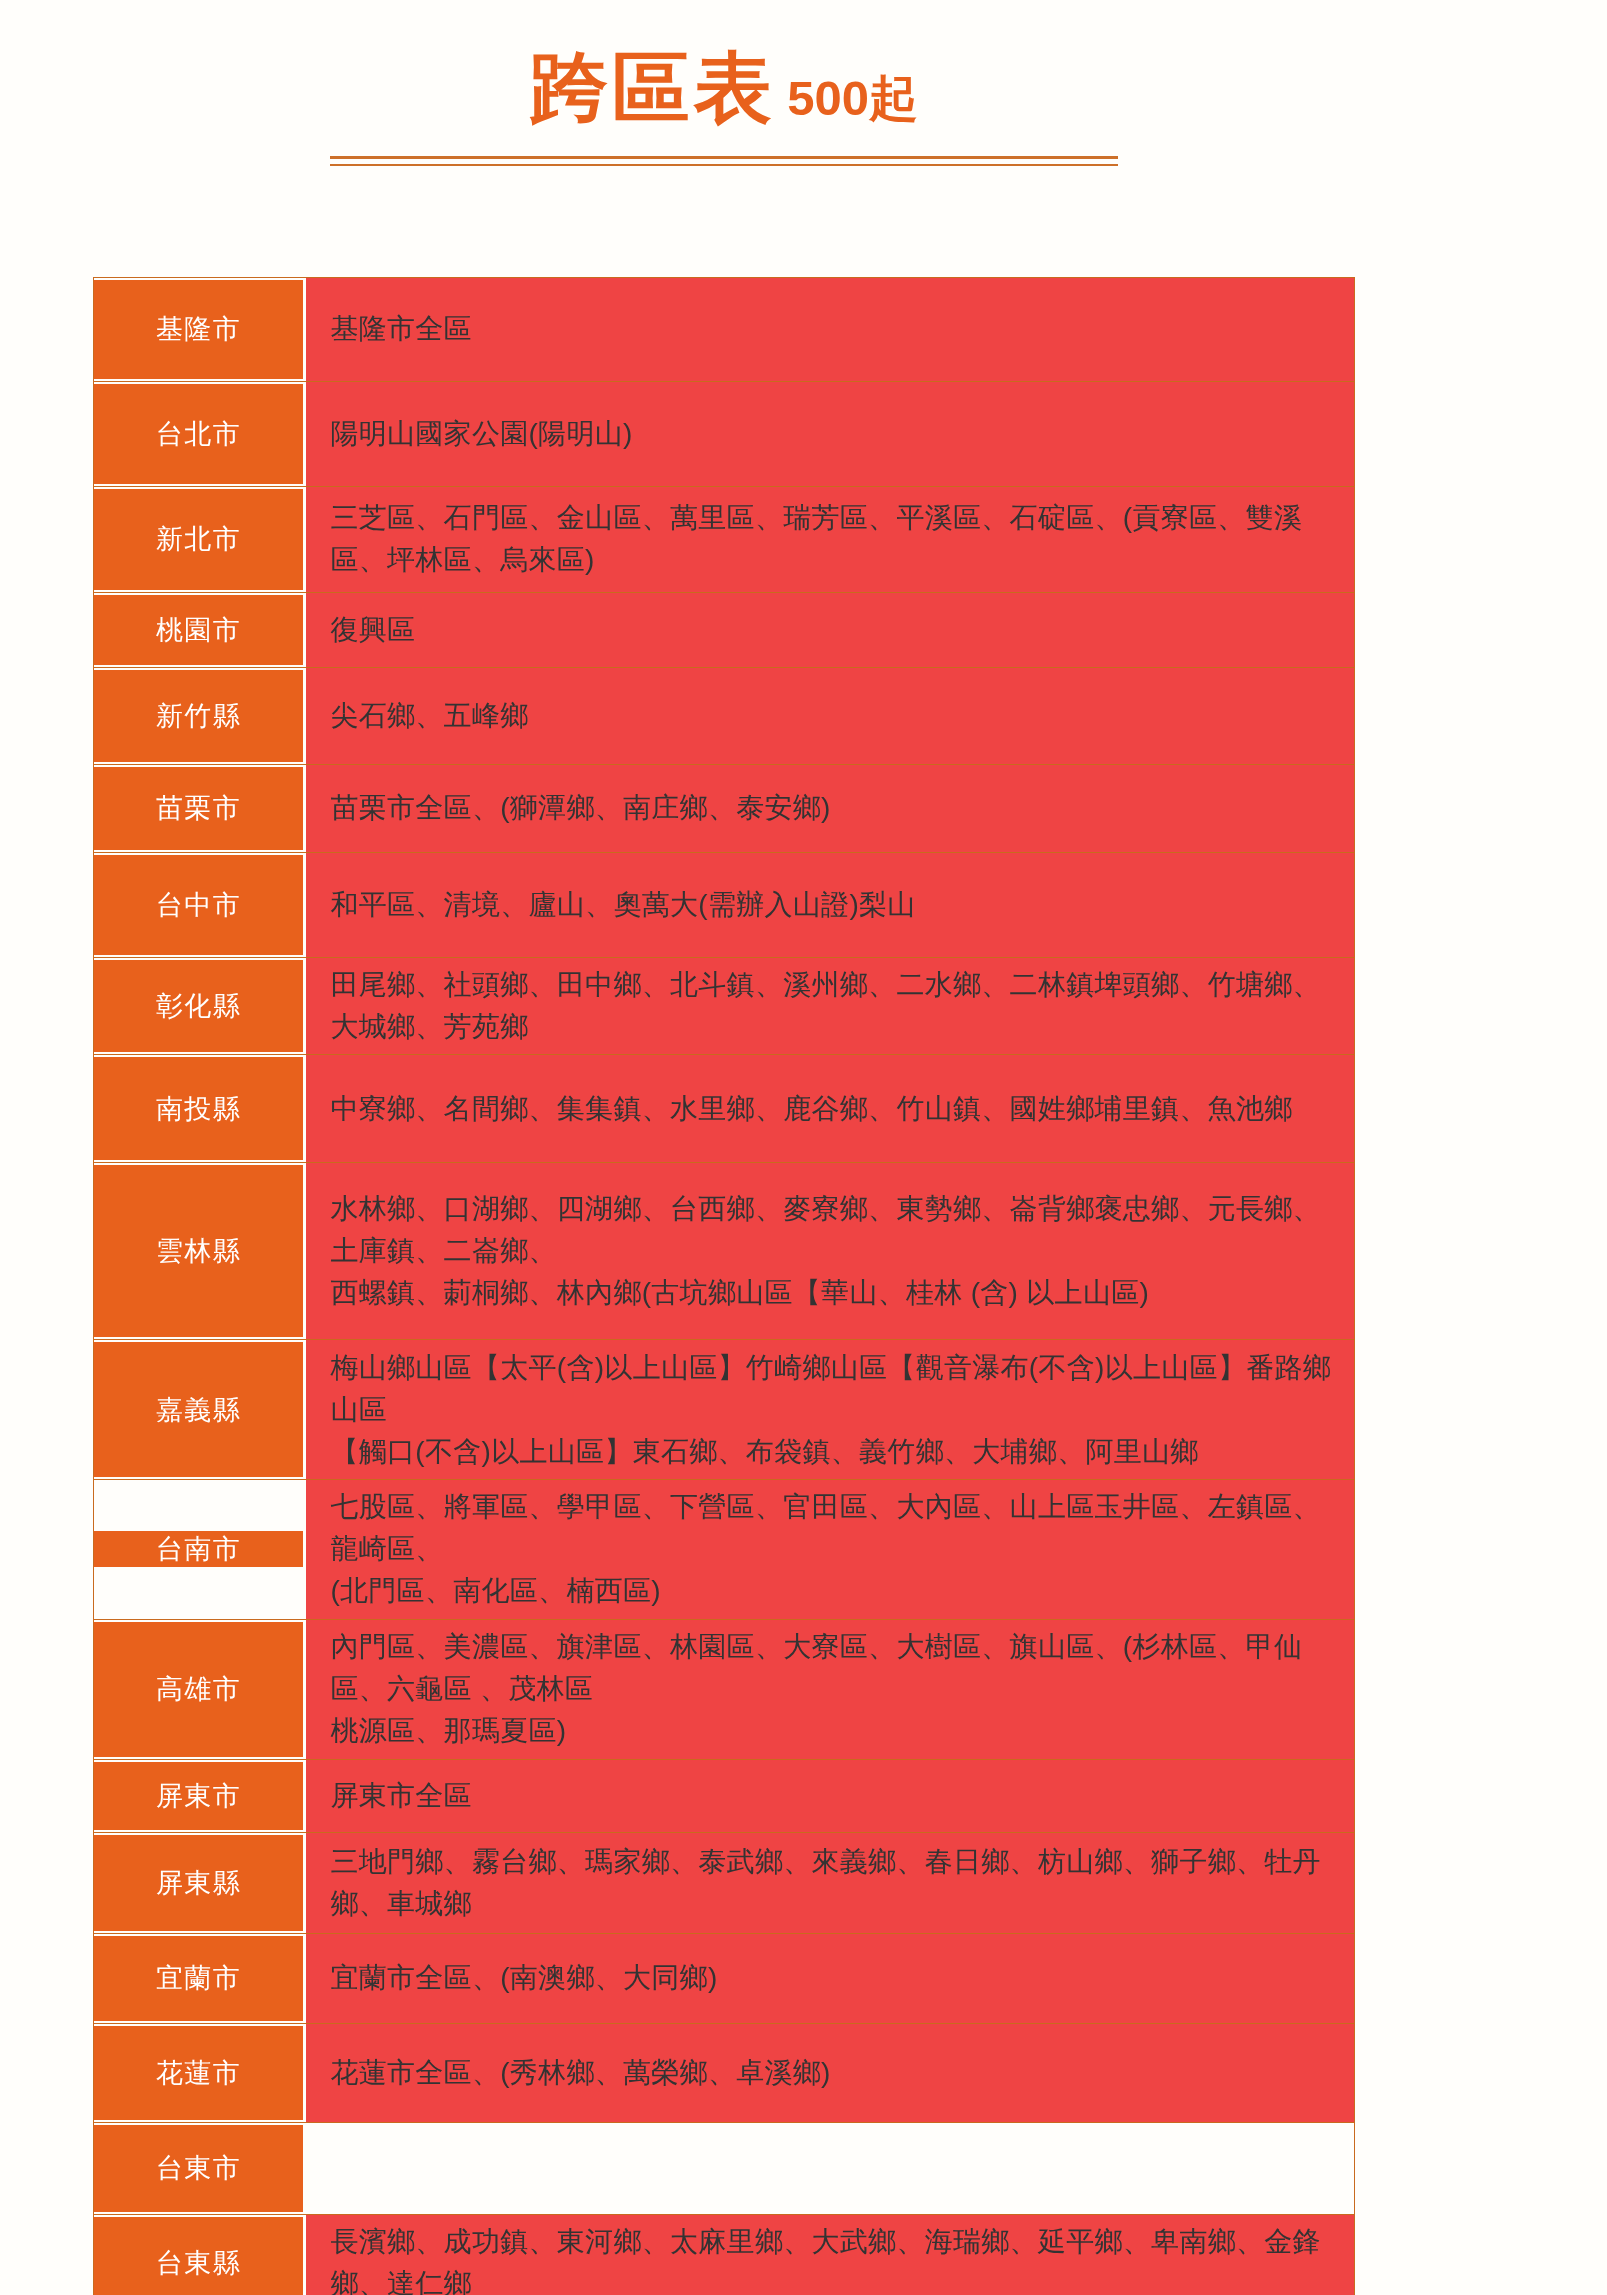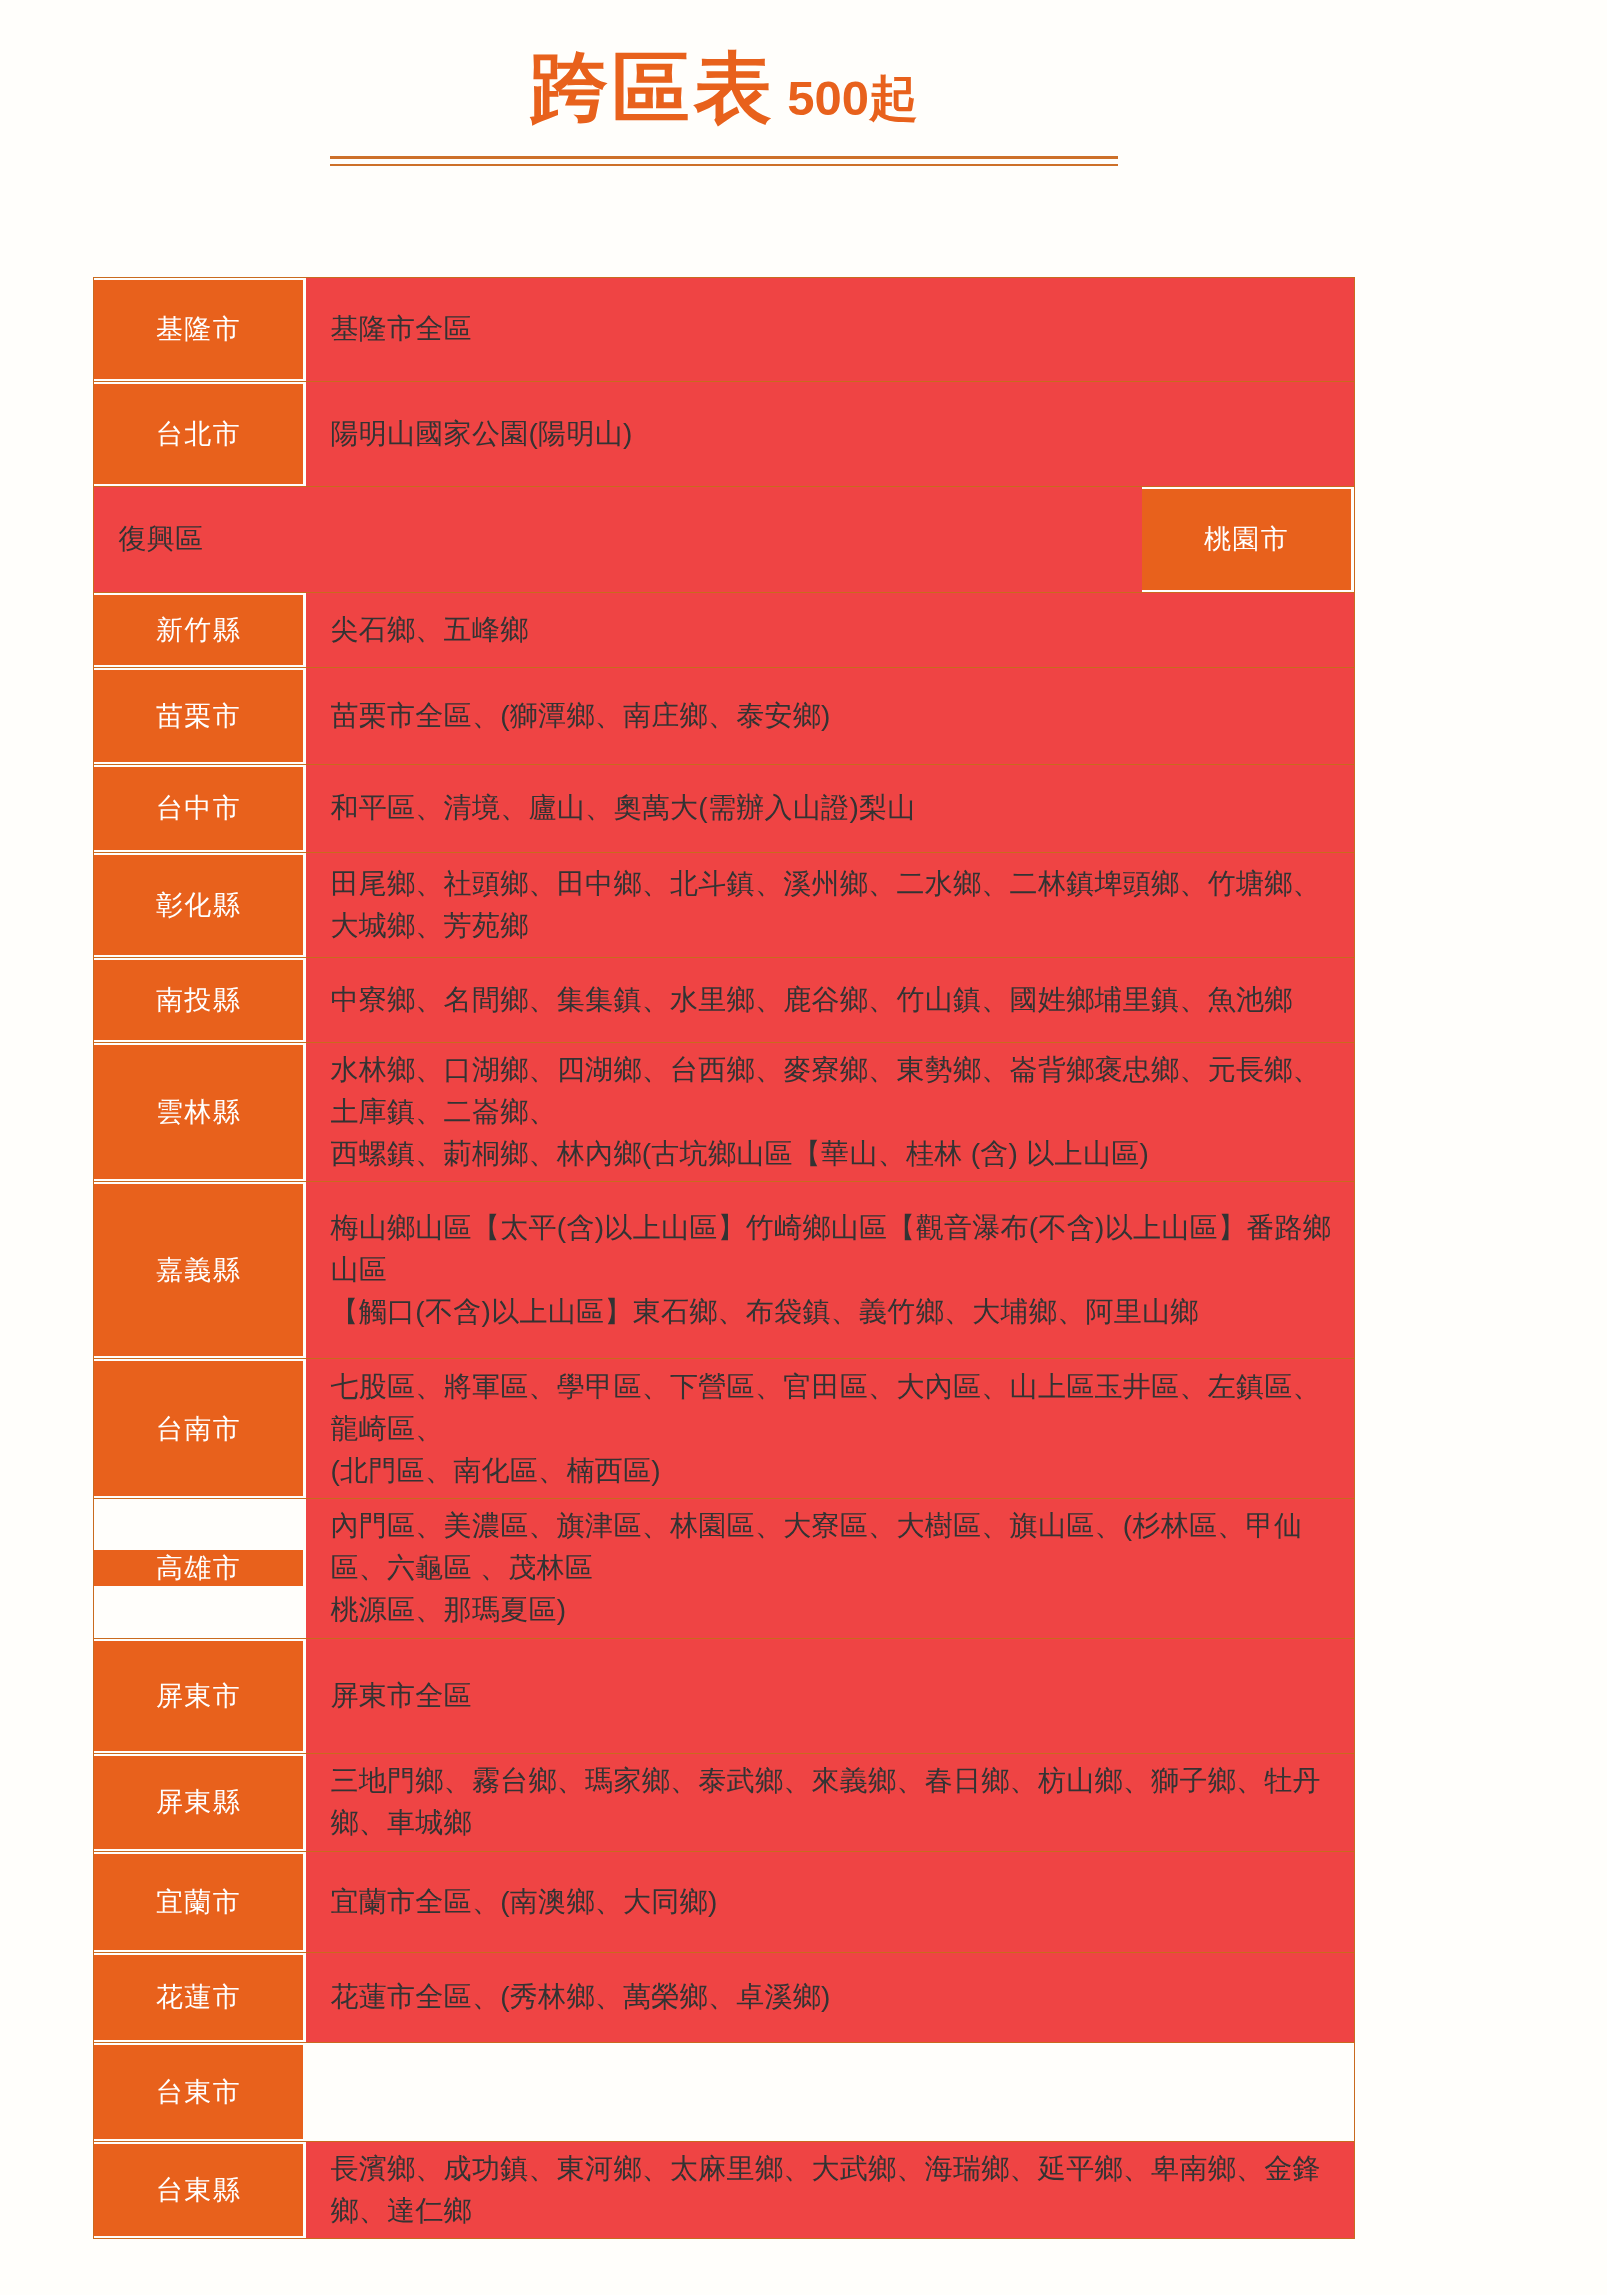--- a/index.html
+++ b/index.html
@@ -122,24 +122,28 @@
     <div class="row">
       <div class="cell region">基隆市</div>
       <div class="cell areas">基隆市全區</div>
     </div>
 
     <div class="row">
       <div class="cell region">台北市</div>
       <div class="cell areas">陽明山國家公園(陽明山)</div>
     </div>
 
-
-    <div class="row">
+    <div class="row">
+      <div class="cell region">新北市</div>
+      <div class="cell areas">三芝區、石門區、金山區、萬里區、瑞芳區、平溪區、石碇區、(貢寮區、雙溪區、坪林區、烏來區)</div>
+    </div>
+
+    <div class="row">
+      <div class="cell region">桃園市</div>
       <div class="cell areas">復興區</div>
-      <div class="cell region">桃園市</div>
     </div>
 
     <div class="row">
       <div class="cell region">新竹縣</div>
       <div class="cell areas">尖石鄉、五峰鄉</div>
     </div>
 
     <div class="row">
       <div class="cell region">苗栗市</div>
       <div class="cell areas">苗栗市全區、(獅潭鄉、南庄鄉、泰安鄉)</div>

